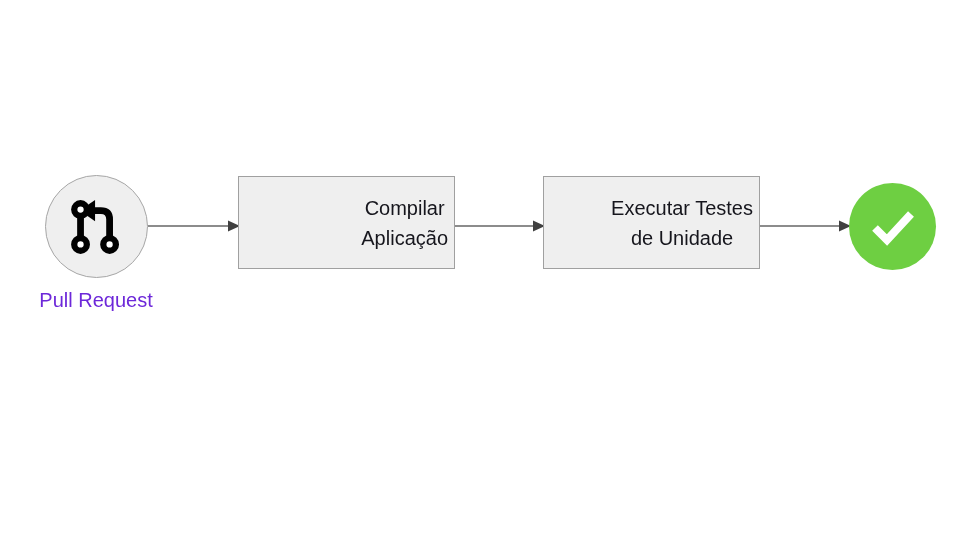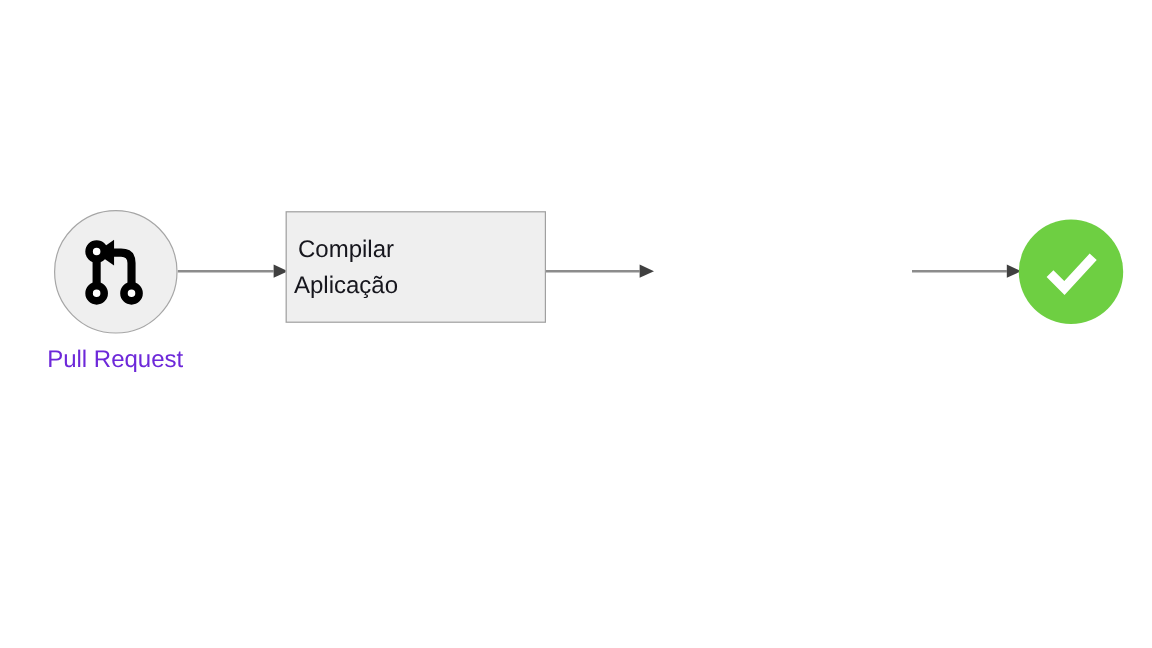--- a/index.html
+++ b/index.html
@@ -59,21 +59,21 @@
   .process-box {
     position: absolute;
     top: 176px;
     width: 217px;
     height: 93px;
     background: #efefef;
     border: 1px solid #a0a0a0;
     box-sizing: border-box;
     display: flex;
     align-items: center;
-    justify-content: flex-start;
+    justify-content: flex-end;
   }
   #box-compilar { left: 238px; }
   #box-testes   { left: 543px; }
 
   .process-text {
     font-size: 20px;
     line-height: 30px;
     color: #16161d;
     text-align: center;
     white-space: pre-line;
@@ -145,20 +145,24 @@
 Aplicação</div>
   </div>
 
   <div class="connector" id="conn-2">
     <svg viewBox="0 0 90 16" preserveAspectRatio="none">
       <line x1="0" y1="8" x2="78" y2="8" stroke="#8c8c8c" stroke-width="2"></line>
       <polygon points="78,2.5 90,8 78,13.5" fill="#404040"></polygon>
     </svg>
   </div>
 
+  <div class="process-box" id="box-testes">
+    <div class="process-text">Executar Testes
+de Unidade</div>
+  </div>
 
   <div class="connector" id="conn-3">
     <svg viewBox="0 0 91 16" preserveAspectRatio="none">
       <line x1="0" y1="8" x2="79" y2="8" stroke="#8c8c8c" stroke-width="2"></line>
       <polygon points="79,2.5 91,8 79,13.5" fill="#404040"></polygon>
     </svg>
   </div>
 
   <div class="end-node">
     <svg class="check-icon" viewBox="0 0 56 56">

